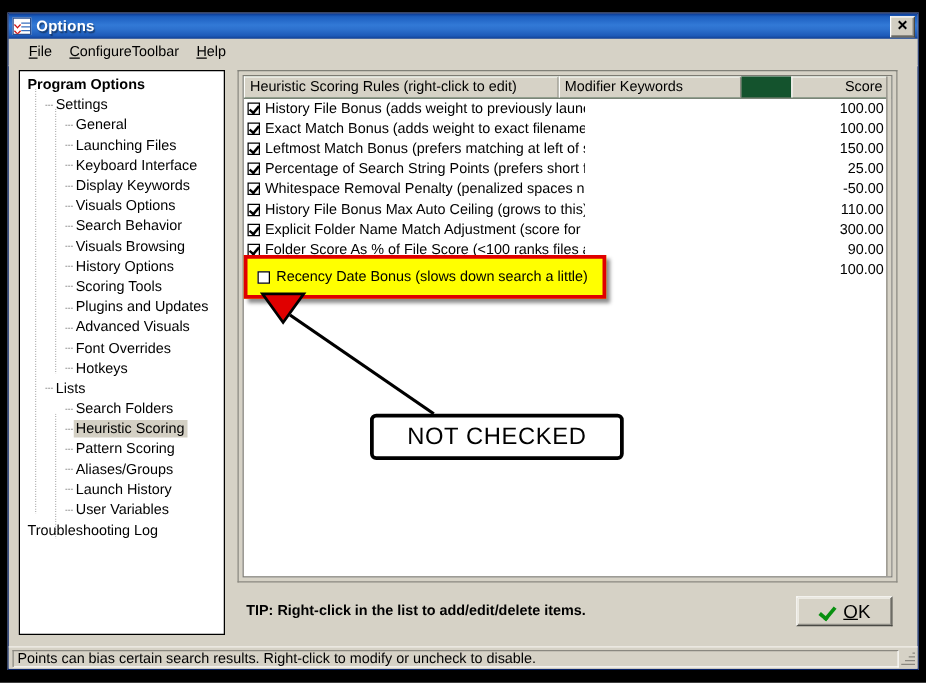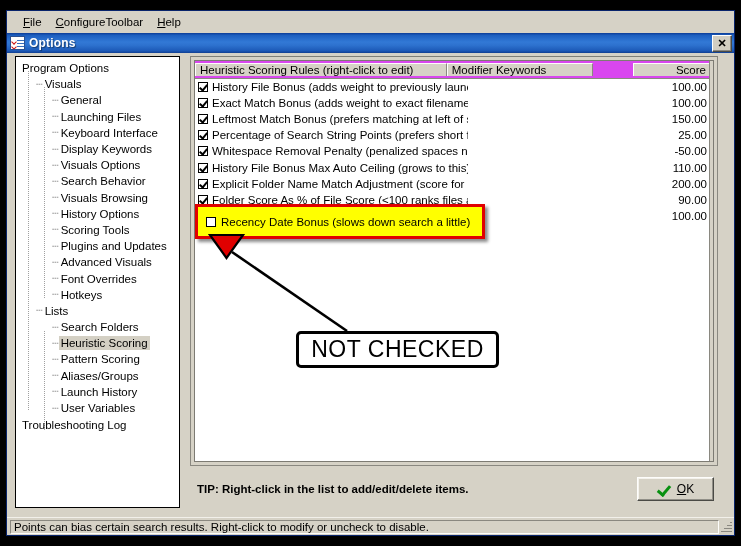--- a/index.html
+++ b/index.html
@@ -157,24 +157,23 @@
     width: 100%; height: 100%;
     background: #fff;
     border: 1px solid #7d7b73;
     box-sizing: border-box;
     position: relative;
     overflow: hidden;
   }
   #lv-header {
     display: flex;
     height: 18px;
-    background: #d946ef;
+    background: #14532d;
     border-bottom: 1px solid #8a8880;
     box-sizing: border-box;
-    align-items: center;
   }
   .lv-col {
     font-size: 11.5px;
     color: #000;
     display: flex;
     align-items: center;
     box-sizing: border-box;
     padding: 0 4px;
     border-right: 1px solid #8a8880;
     border-top: 1px solid #fdfdfb;
@@ -258,21 +257,21 @@
   }
   #ok-button {
     width: 77px; height: 24px;
     background: #d6d2c6;
     border: 1px solid #fdfdfb;
     border-right-color: #4a4a45;
     border-bottom-color: #4a4a45;
     box-shadow: inset -1px -1px 0 #918f87, inset 1px 1px 0 #f4f2ec;
     display: flex; align-items: center; justify-content: center;
     gap: 7px;
-    font-size: 12px;
+    font-size: 15px;
     cursor: default;
     box-sizing: border-box;
     margin-right: 4px;
   }
   #ok-check {
     width: 13px; height: 11px;
     position: relative;
   }
   #ok-check::after {
     content: "";
@@ -354,62 +353,62 @@
     position: absolute;
     left: 296px; top: 331px;
     width: 203px; height: 37px;
     background: #fff;
     border: 3px solid #000;
     border-radius: 5px;
     box-sizing: border-box;
     display: flex;
     align-items: center;
     justify-content: center;
-    font-size: 23px;
+    font-size: 19px;
     color: #000;
     letter-spacing: 0.5px;
     z-index: 32;
   }
 </style>
 </head>
 <body>
 
 <div id="window">
-
-  <div id="menubar">
-    <div class="menu-item"><u>F</u><span>ile</span></div>
-    <div class="menu-item"><u>C</u><span>onfigureToolbar</span></div>
-    <div class="menu-item"><u>H</u><span>elp</span></div>
-  </div>
 
   <div id="titlebar">
     <div id="title-icon">
       <div class="chk" style="top:3px"></div>
       <div class="chk" style="top:8px"></div>
       <div class="bar" style="top:3px"></div>
       <div class="bar" style="top:6px"></div>
       <div class="bar" style="top:9px"></div>
     </div>
     <div id="title-text">Options</div>
     <div id="close-btn">✕</div>
   </div>
 
+  <div id="menubar">
+    <div class="menu-item"><u>F</u><span>ile</span></div>
+    <div class="menu-item"><u>C</u><span>onfigureToolbar</span></div>
+    <div class="menu-item"><u>H</u><span>elp</span></div>
+  </div>
+
   <div id="client">
 
     <div id="tree-panel">
       <div class="vline" style="left:12px; top:14px; height:340px;"></div>
       <div class="vline" style="left:28px; top:30px; height:212px;"></div>
       <div class="vline" style="left:28px; top:274px; height:100px;"></div>
       <div id="tree-rows">
-          <div class="tree-row" style="padding-left: 0px;">
+          <div class="tree-row" style="padding-left: 0px; font-weight: bold;">
             <span class="tree-label">Program Options</span>
           </div>
           <div class="tree-row" style="padding-left: 16px;">
             <span class="tree-dash">┄</span>
-            <span class="tree-label">Visuals</span>
+            <span class="tree-label">Settings</span>
           </div>
           <div class="tree-row" style="padding-left: 32px;">
             <span class="tree-dash">┄</span>
             <span class="tree-label">General</span>
           </div>
           <div class="tree-row" style="padding-left: 32px;">
             <span class="tree-dash">┄</span>
             <span class="tree-label">Launching Files</span>
           </div>
           <div class="tree-row" style="padding-left: 32px;">
@@ -545,21 +544,21 @@
               </div>
               <div class="lv-cell-mod"></div>
               <div class="lv-cell-score">110.00</div>
             </div>
             <div class="lv-row">
               <div class="lv-cell-name">
                 <span class="cbox checked"></span>
                 <span>Explicit Folder Name Match Adjustment (score for pa...</span>
               </div>
               <div class="lv-cell-mod"></div>
-              <div class="lv-cell-score">200.00</div>
+              <div class="lv-cell-score">300.00</div>
             </div>
             <div class="lv-row">
               <div class="lv-cell-name">
                 <span class="cbox checked"></span>
                 <span>Folder Score As % of File Score (&lt;100 ranks files ab...</span>
               </div>
               <div class="lv-cell-mod"></div>
               <div class="lv-cell-score">90.00</div>
             </div>
             <div class="lv-row">

